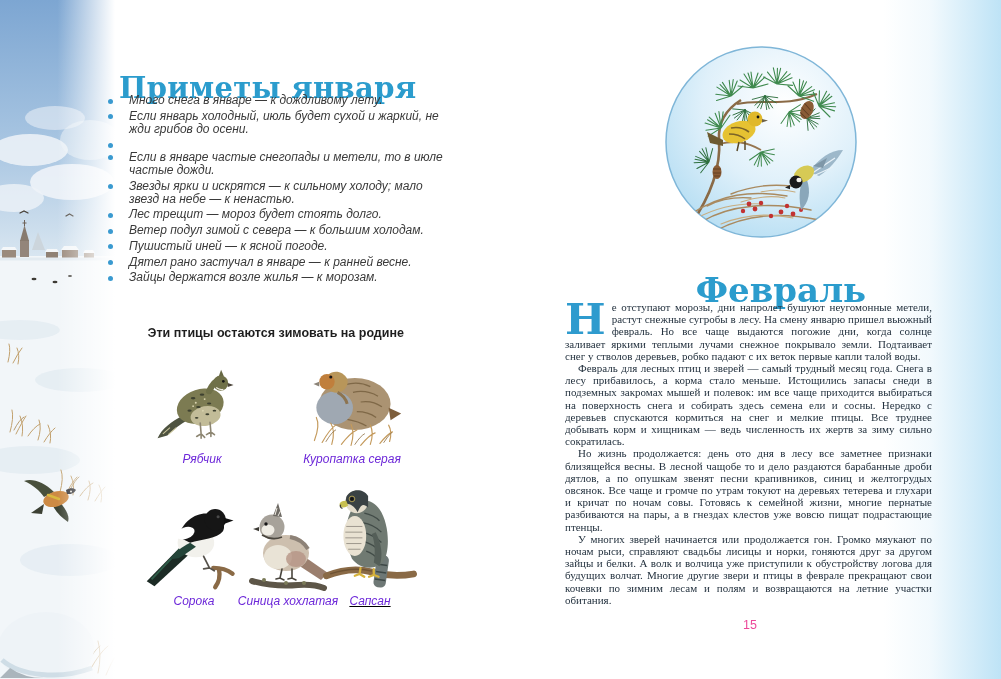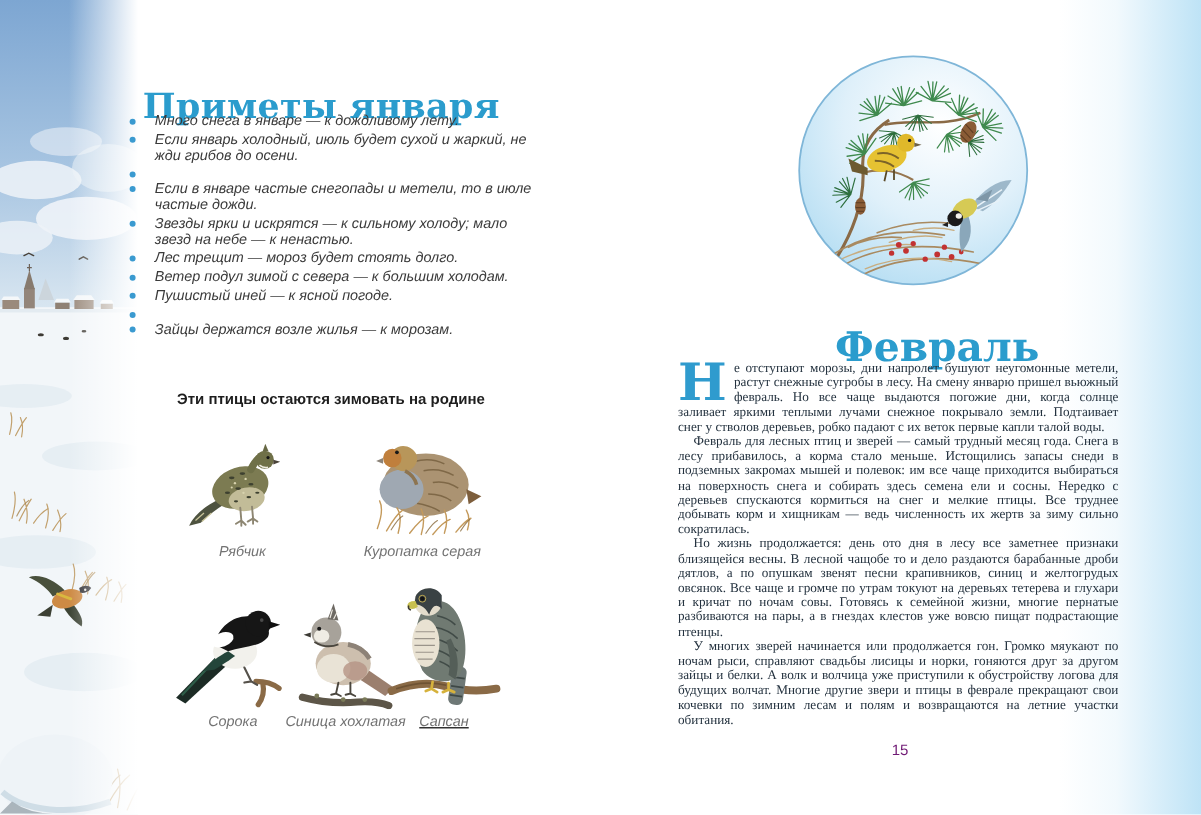--- a/index.html
+++ b/index.html
@@ -12,38 +12,38 @@
   
   .lp-title{position:absolute;left:119px;top:52px;font-family:"DejaVu Serif","Liberation Serif",serif;
     font-weight:700;font-size:29px;color:#2b9ccd;letter-spacing:.3px;}
   .omens{position:absolute;left:108px;top:94px;width:347px;list-style:none;margin:0;padding:0;}
   .omens li{display:flex;gap:16px;margin-bottom:2.5px;}
   .omens .dot{flex:0 0 5px;width:5px;height:5px;border-radius:50%;background:#3a9ad0;margin-top:4.5px;}
   .omens .txt{font-style:italic;font-size:12px;line-height:13.2px;color:#3a3a3a;}
   .birds-heading{position:absolute;left:104px;top:316px;width:300px;text-align:right;
     font-weight:700;font-size:12.5px;color:#1e1e1e;}
   .fig{position:absolute;display:flex;flex-direction:column;justify-content:flex-end;align-items:center;}
-  .fig .cap{font-style:italic;font-size:12px;color:#737373;margin-top:3px;white-space:nowrap;}
+  .fig .cap{font-style:italic;font-size:12px;color:#6d28d9;margin-top:3px;white-space:nowrap;}
   #fig-ryabchik{left:148px;top:350px;width:108px;height:116px;}
   #fig-kuropatka{left:295px;top:352px;width:114px;height:114px;}
   #fig-soroka{left:136px;top:482px;width:116px;height:126px;}
   #fig-sinitsa{left:230px;top:482px;width:116px;height:126px;}
   #fig-sapsan{left:314px;top:478px;width:112px;height:130px;}
   
   .circle-illo{position:absolute;left:661px;top:44px;}
   .rp-title{position:absolute;left:591px;top:247px;width:380px;text-align:center;
     font-family:"DejaVu Serif","Liberation Serif",serif;font-weight:700;font-size:34px;color:#2b9ccd;}
   .body-text{position:absolute;left:565px;top:301px;width:367px;
     font-family:"Liberation Serif",serif;font-size:11px;line-height:12.2px;color:#24323f;text-align:justify;}
   .body-text p{margin:0;}
   .body-text p + p{text-indent:13px;}
   .dropcap{float:left;font-family:"DejaVu Serif","Liberation Serif",serif;font-weight:700;
     font-size:43px;line-height:35px;color:#2f9bce;margin:1px 6px 0 0;}
   .page-num{position:absolute;left:700px;top:618px;width:100px;text-align:center;
-    font-size:12.5px;color:#701a75;}
+    font-size:12.5px;color:#ec4899;}
 </style>
 </head>
 <body>
 
 <div class="spread">
 
   <svg class="left-art" viewBox="0 0 115 679" width="115" height="679" preserveAspectRatio="none">
     <defs>
       <linearGradient id="sky" x1="0" y1="0" x2="0" y2="1">
         <stop offset="0" stop-color="#7da6d2"></stop>
@@ -156,20 +156,21 @@
     <li>
         <span class="dot"></span>
         <span class="txt">Ветер подул зимой с севера — к большим холодам.</span>
       </li>
     <li>
         <span class="dot"></span>
         <span class="txt">Пушистый иней — к ясной погоде.</span>
       </li>
     <li>
         <span class="dot"></span>
+        <span class="txt">Дятел рано застучал в январе — к ранней весне.</span>
       </li>
     <li>
         <span class="dot"></span>
         <span class="txt">Зайцы держатся возле жилья — к морозам.</span>
       </li>
   </ul>
 
   <h2 class="birds-heading">Эти птицы остаются зимовать на родине</h2>
 
   <figure class="fig" id="fig-ryabchik" style="margin:0;">

